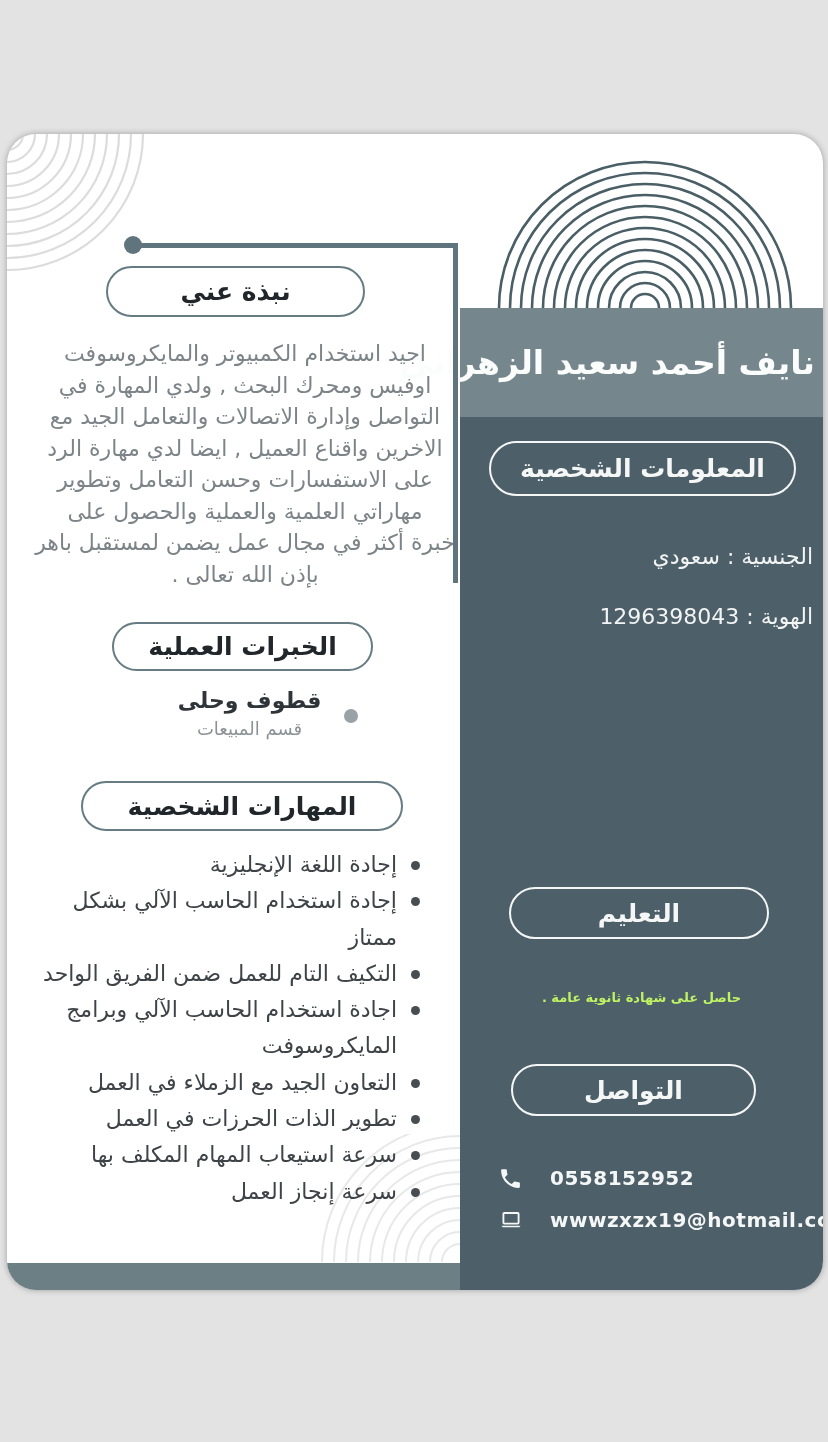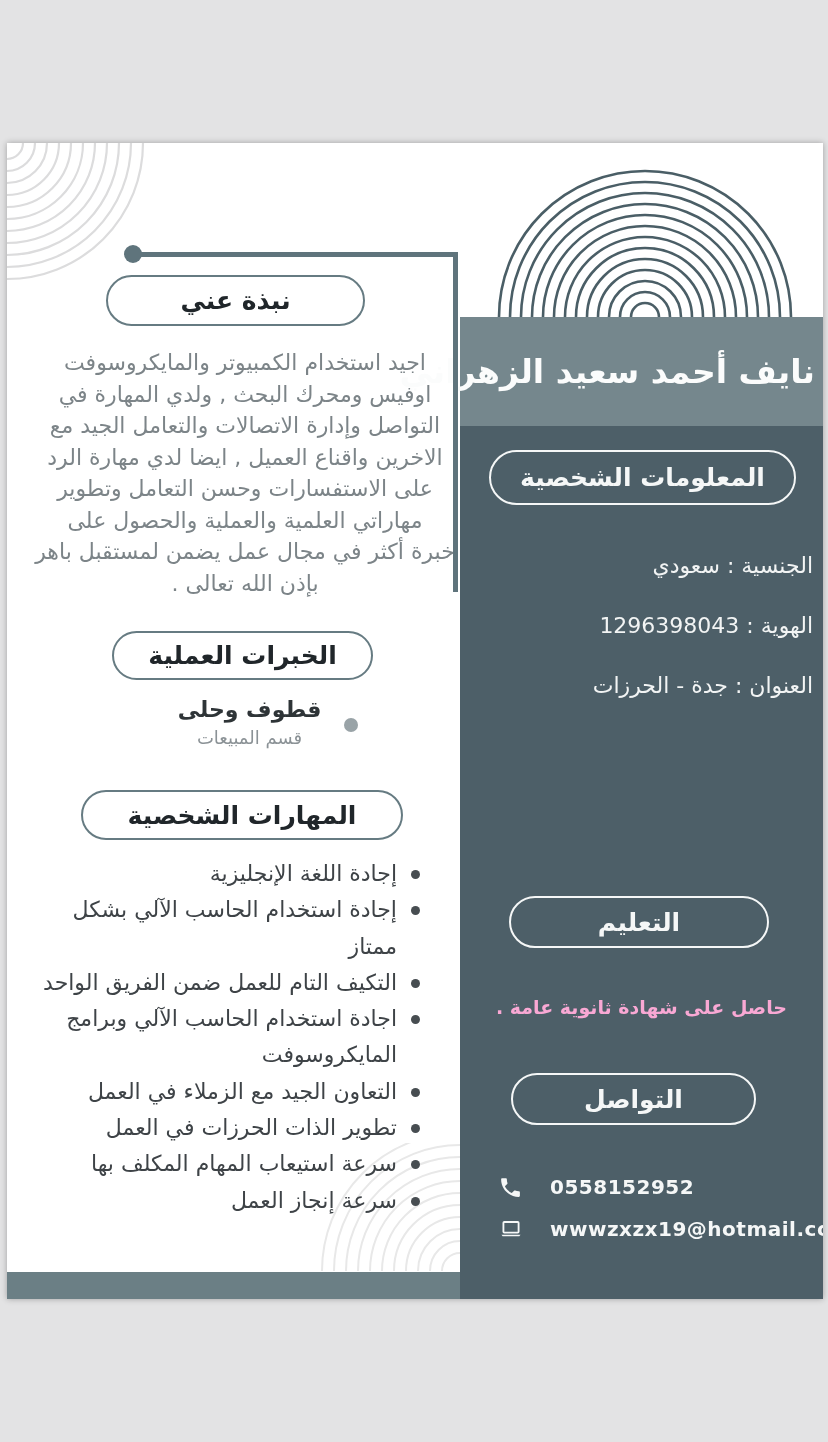--- a/index.html
+++ b/index.html
@@ -10,22 +10,22 @@
     --accent-line:#5f747c;
     --pill-border:#667b82;
     --text-muted:#7c8488;
     --text-dark:#3e4347;
     --arc-light:#dcdcdd;
     --arc-dark:#4a5e66;
   }
   *{margin:0;padding:0;box-sizing:border-box;}
   body{font-family:"DejaVu Sans","Liberation Sans",sans-serif;background:#bbb;}
   .screen{position:relative;width:828px;height:1442px;background:var(--page-bg);overflow:hidden;}
-  .document{position:absolute;left:7px;top:143px;width:816px;height:1156px;background:#ffffff;
-            box-shadow:0 0 6px rgba(0,0,0,.30);overflow:hidden;}
+  .document{position:absolute;left:7px;top:134px;width:816px;height:1156px;background:#ffffff;
+            box-shadow:0 0 6px rgba(0,0,0,.30);overflow:hidden;border-radius:29px;}
 
   
   .deco{position:absolute;pointer-events:none;}
   .deco-topleft{left:0;top:0;}
   .deco-circles{left:490px;top:26px;z-index:1;}
   .deco-bottom{left:313px;top:1000px;z-index:0;}
 
   
   .name-banner{position:absolute;left:453px;top:174px;width:363px;height:109px;background:var(--banner);z-index:2;}
   .full-name{direction:rtl;text-align:right;padding:0 8px 0 4px;line-height:109px;
@@ -38,21 +38,21 @@
   .pill-dark{position:absolute;border:2px solid var(--pill-border);color:#20262a;font-size:25px;background:#fff;}
 
   .pill-personal{left:29px;top:24px;width:307px;height:55px;}
   .pill-education{left:49px;top:470px;width:260px;height:52px;}
   .pill-contact{left:51px;top:647px;width:245px;height:52px;}
 
   .info-list{position:absolute;top:110px;left:8px;right:10px;direction:rtl;text-align:right;}
   .info-line{height:60px;line-height:60px;font-size:22px;color:#f2f4f4;white-space:nowrap;}
 
   .edu-text{position:absolute;top:566px;left:0;right:0;height:30px;line-height:30px;
-            text-align:center;direction:rtl;font-size:19px;font-weight:bold;color:#f9a8d4;}
+            text-align:center;direction:rtl;font-size:13px;font-weight:bold;color:#bef264;}
 
   .contact-rows{position:absolute;top:746px;left:38px;right:8px;direction:ltr;}
   .contact-row{display:flex;align-items:center;gap:26px;height:30px;margin-bottom:12px;}
   .contact-row .cicon{width:26px;height:26px;flex:0 0 auto;display:flex;align-items:center;}
   .contact-text{font-size:20px;font-weight:bold;color:#f5f7f7;letter-spacing:.5px;white-space:nowrap;}
 
   
   .dot{position:absolute;left:117px;top:102px;width:18px;height:18px;border-radius:50%;
        background:var(--accent-line);z-index:3;}
   .hline{position:absolute;left:126px;top:109px;width:325px;height:5px;background:var(--accent-line);z-index:3;}
@@ -189,21 +189,20 @@
 
     <div class="dark-panel">
 
       <div class="pill pill-light pill-personal">
         <span>المعلومات الشخصية</span>
       </div>
 
       <div class="info-list">
           <div class="info-line">الجنسية : سعودي</div>
           <div class="info-line">الهوية : 1296398043</div>
-          <div class="info-line">العنوان : جدة - الحرزات</div>
         </div>
 
       <div class="pill pill-light pill-education">
         <span>التعليم</span>
       </div>
 
       <div class="edu-text">حاصل على شهادة ثانوية عامة .</div>
 
       <div class="pill pill-light pill-contact">
         <span>التواصل</span>

